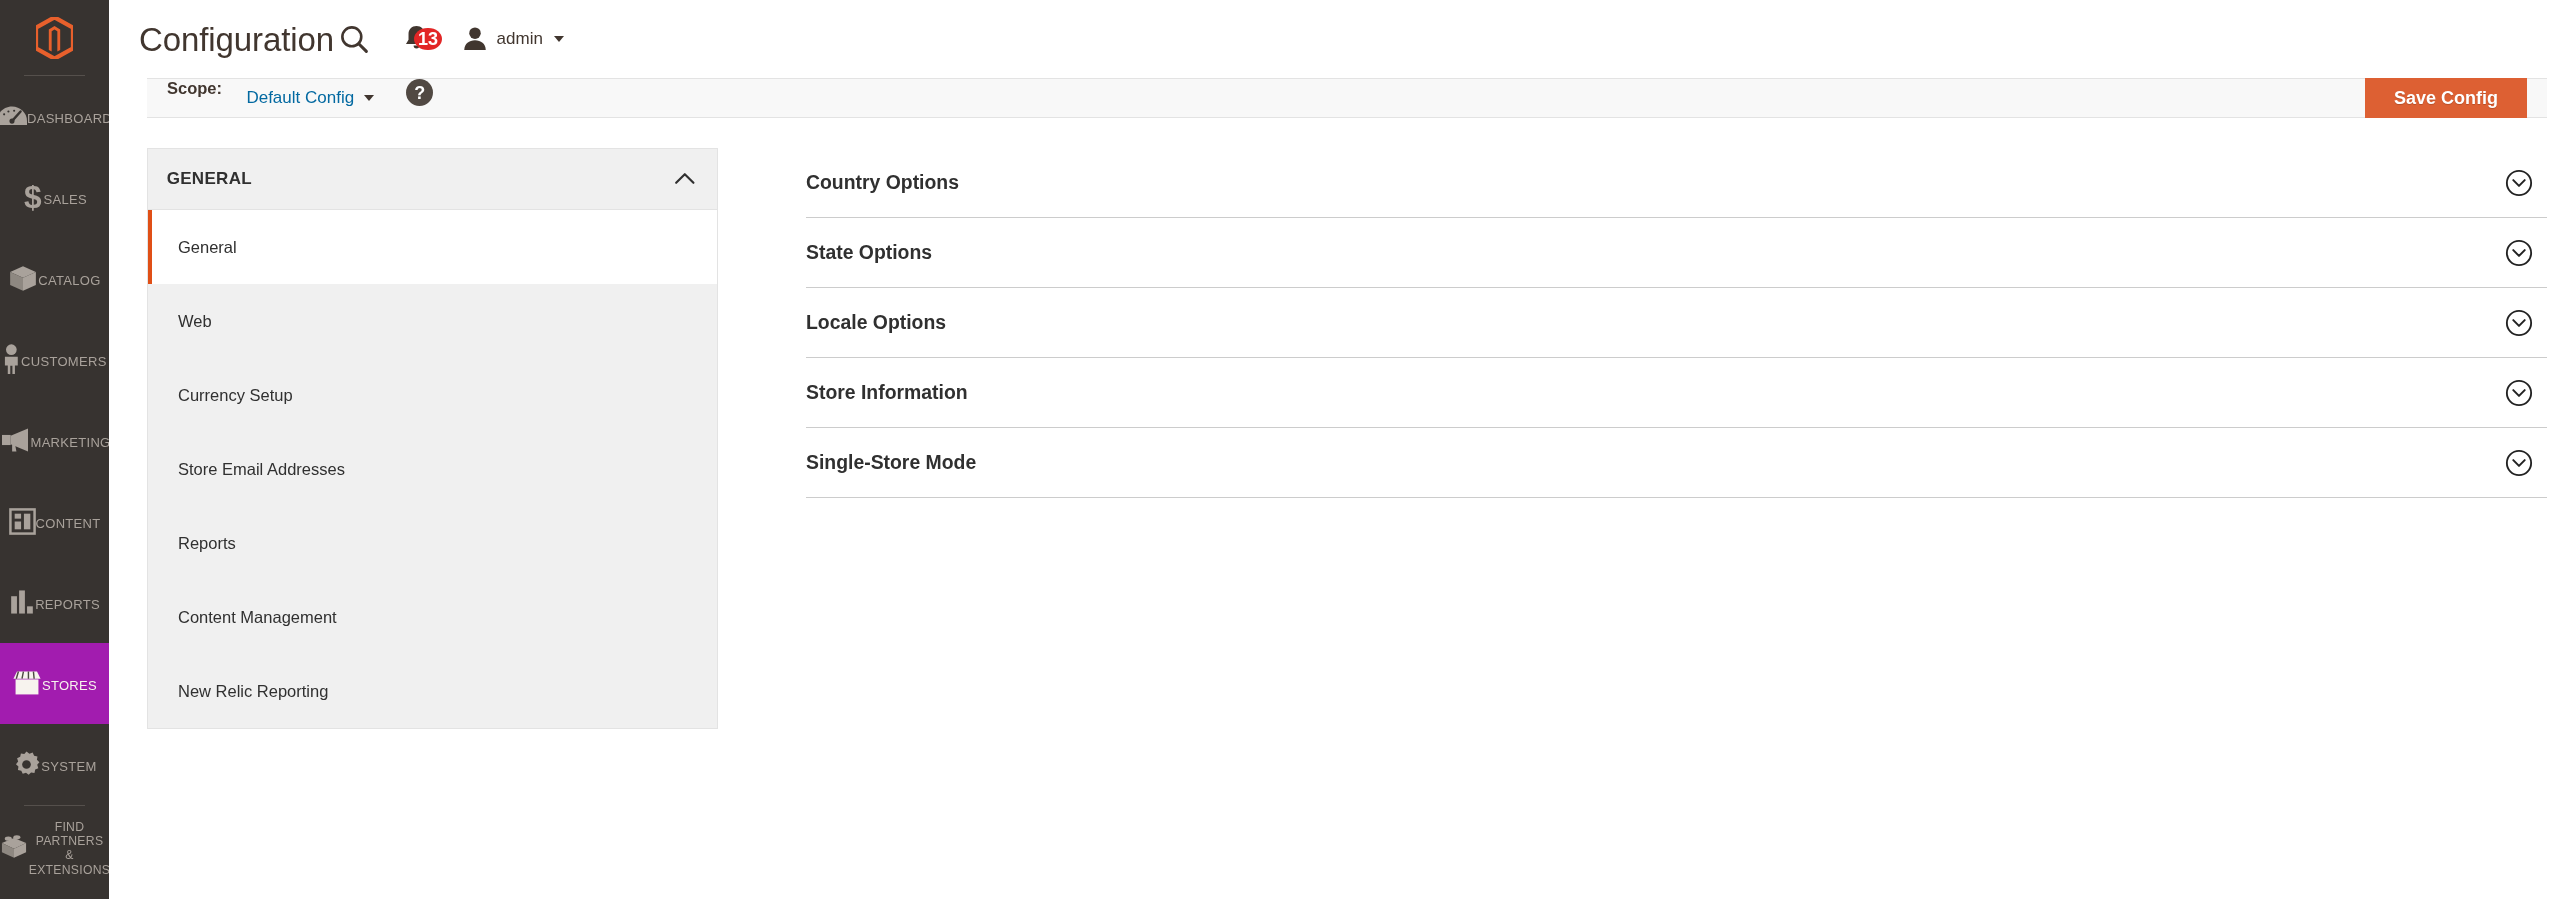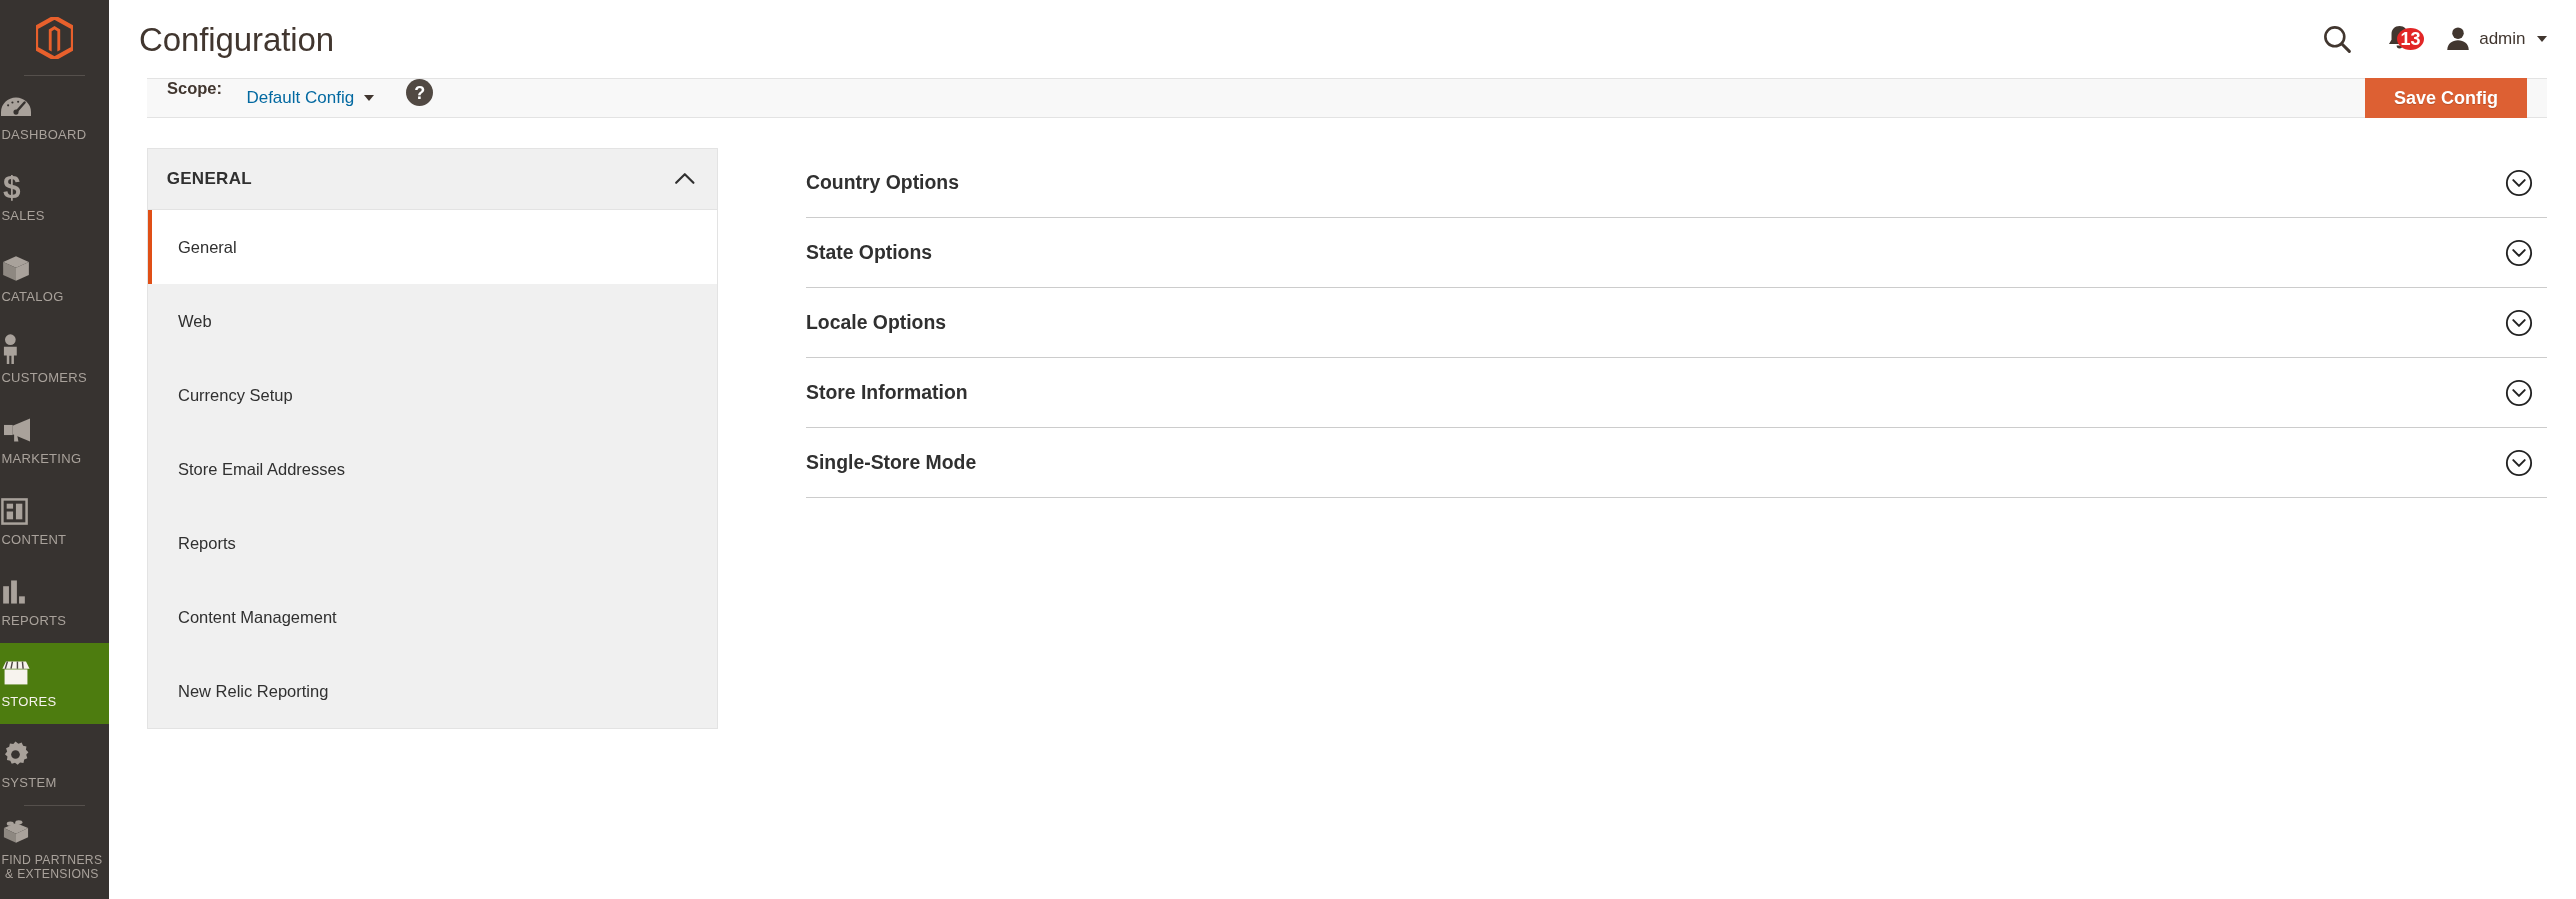--- a/index.html
+++ b/index.html
@@ -19,43 +19,43 @@
     position: relative; overflow: hidden;
   }
   .logo-wrap {
     height: 75px; display: flex; align-items: center; justify-content: center;
   }
   .logo-mark { width: 37px; height: 42px; display: block; }
   .sb-divider {
     height: 0.7px; background: #55504c; margin: 0 24.4px 0 24.4px;
   }
   .sb-item {
-    display: flex; flex-direction: column; align-items: flex-start; justify-content: center;
+    display: flex; align-items: center; justify-content: center;
     padding: 10px 1.4px 10px 1.4px; min-height: 81px;
     cursor: pointer; position: relative;
   }
-  .sb-item.active { background: #4d7c0f; }
+  .sb-item.active { background: #a21caf; }
   .sb-icon { height: 33px; display: flex; align-items: center; justify-content: center; }
   .sb-icon svg { display: block; }
   .sb-label {
     margin-top: 4.3px; font-size: 13px; letter-spacing: 0.3px;
     color: #a9a29b; text-align: center; line-height: 1.18; text-transform: uppercase;
     font-family: "Liberation Sans", sans-serif;
   }
   .sb-item.active .sb-label { color: #f7f3ee; }
   .sb-item.active .sb-icon svg { fill: #f7f3ee; }
   .sb-item.two-line .sb-label { font-size: 12.2px; }
 
   
   .main-col { flex: 1; height: 899px; position: relative; background: #ffffff; }
 
   
   .top-header {
     height: 78px; width: 100%;
-    display: flex; align-items: center; justify-content: space-between;
+    display: flex; align-items: center; 
     padding: 0 29px 0 30px; background: #ffffff;
   }
   .page-title {
     font-size: 33px; font-weight: 400; color: #41362f;
     line-height: 1; letter-spacing: -0.1px;
     font-family: "Liberation Sans", sans-serif;
   }
   .header-right { display: flex; align-items: center; gap: 0; }
   .hr-btn {
     display: flex; align-items: center; justify-content: center;

